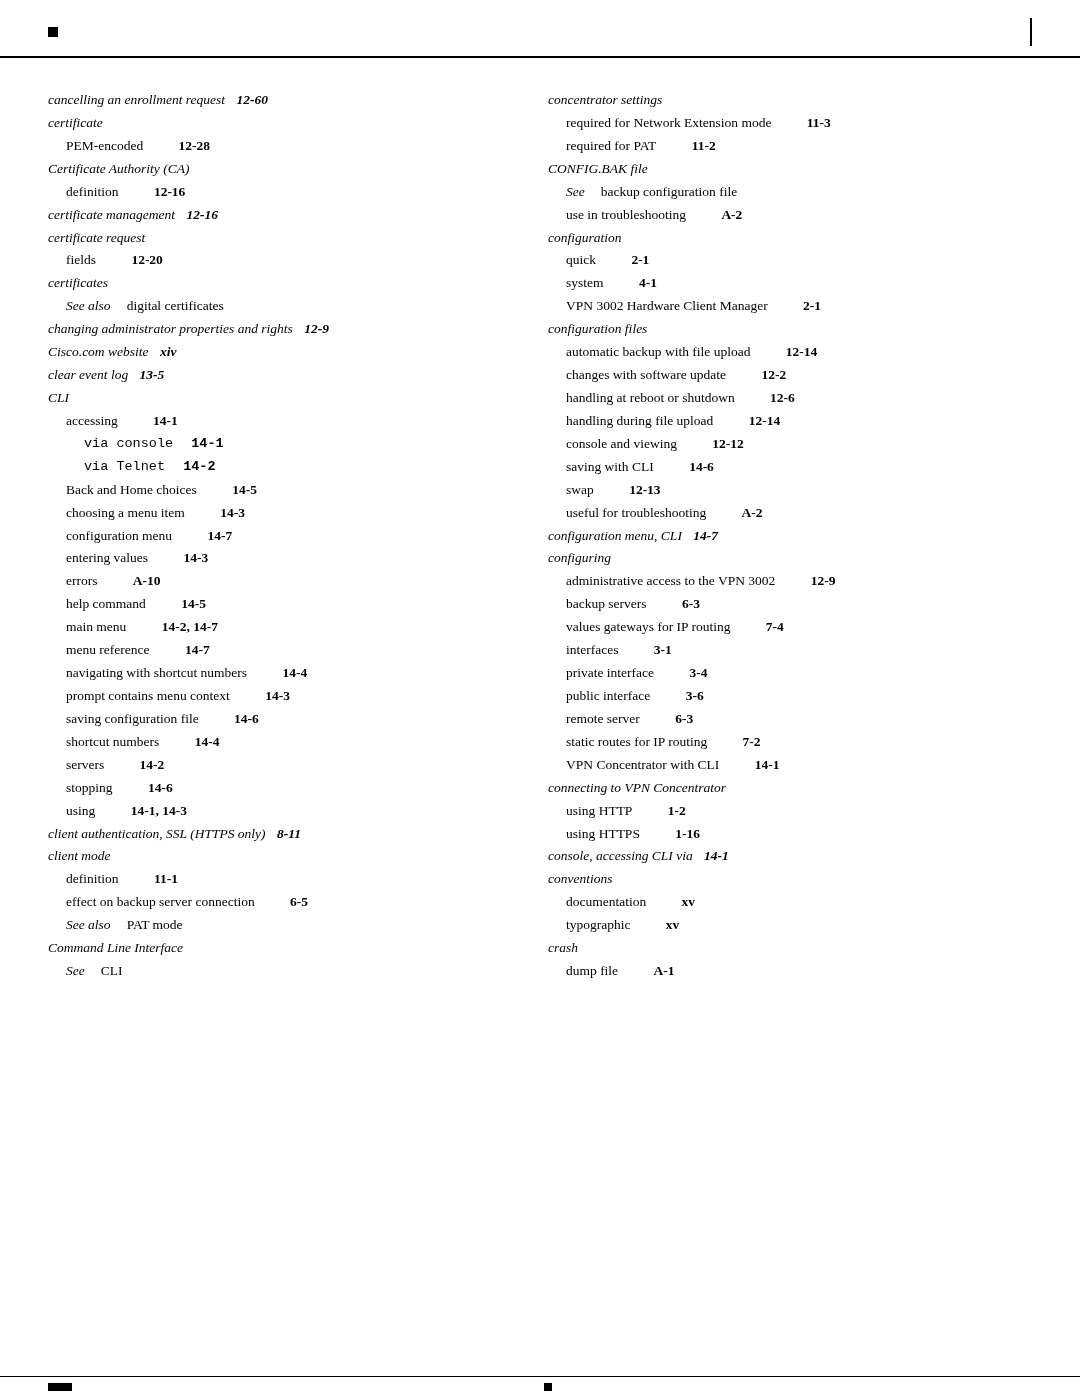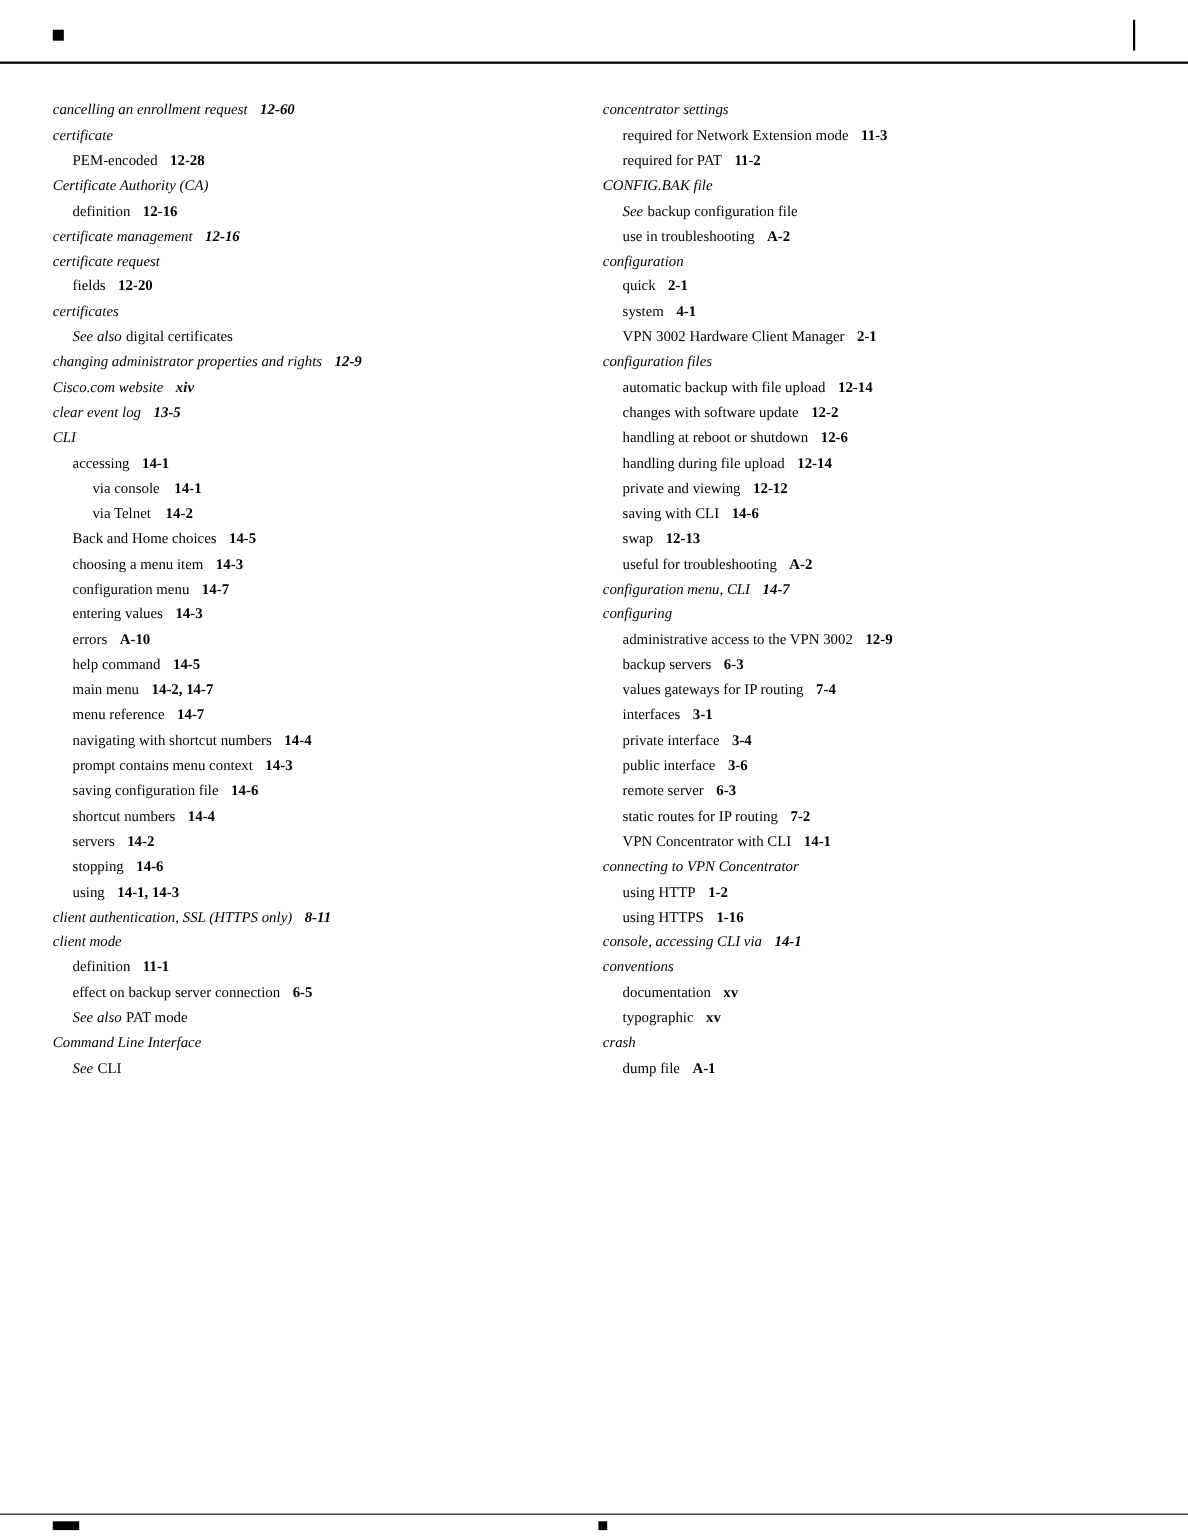--- a/index.html
+++ b/index.html
@@ -87,39 +87,40 @@
 
     .entry-main .page-ref {
       font-weight: bold;
       font-size: 13.5px;
     }
 
     .sub-entry {
       padding-left: 18px;
       display: flex;
       align-items: baseline;
-      gap: 4px;
+      gap: 16px;
       line-height: 1.55;
     }
 
     .sub-entry .label {
       font-size: 13.5px;
     }
 
     .sub-entry .page-ref {
       font-weight: bold;
       font-size: 13.5px;
     }
 
     .sub-sub-entry {
       padding-left: 36px;
       display: flex;
       align-items: center;
       gap: 5px;
       line-height: 1.55;
+      font-family: Liberation Mono, monospace;
     }
 
     .sub-sub-entry .label {
       font-size: 13.5px;
     }
 
     .sub-sub-entry .page-ref {
       font-weight: bold;
       font-size: 13.5px;
     }
@@ -280,21 +281,21 @@
         <div class="entry sub-entry"><span class="label">quick</span>&nbsp;<span class="page-ref">2-1</span></div>
         <div class="entry sub-entry"><span class="label">system</span>&nbsp;<span class="page-ref">4-1</span></div>
         <div class="entry sub-entry"><span class="label">VPN 3002 Hardware Client Manager</span>&nbsp;<span class="page-ref">2-1</span></div>
         <div class="entry entry-main">
           <span class="label">configuration files</span>
         </div>
         <div class="entry sub-entry"><span class="label">automatic backup with file upload</span>&nbsp;<span class="page-ref">12-14</span></div>
         <div class="entry sub-entry"><span class="label">changes with software update</span>&nbsp;<span class="page-ref">12-2</span></div>
         <div class="entry sub-entry"><span class="label">handling at reboot or shutdown</span>&nbsp;<span class="page-ref">12-6</span></div>
         <div class="entry sub-entry"><span class="label">handling during file upload</span>&nbsp;<span class="page-ref">12-14</span></div>
-        <div class="entry sub-entry"><span class="label">private and viewing</span>&nbsp;<span class="page-ref">12-12</span></div>
+        <div class="entry sub-entry"><span class="label">console and viewing</span>&nbsp;<span class="page-ref">12-12</span></div>
         <div class="entry sub-entry"><span class="label">saving with CLI</span>&nbsp;<span class="page-ref">14-6</span></div>
         <div class="entry sub-entry"><span class="label">swap</span>&nbsp;<span class="page-ref">12-13</span></div>
         <div class="entry sub-entry"><span class="label">useful for troubleshooting</span>&nbsp;<span class="page-ref">A-2</span></div>
         <div class="entry entry-main"><span class="label">configuration menu, CLI</span>&nbsp;<span class="page-ref">14-7</span></div>
         <div class="entry entry-main">
           <span class="label">configuring</span>
         </div>
         <div class="entry sub-entry"><span class="label">administrative access to the VPN 3002</span>&nbsp;<span class="page-ref">12-9</span></div>
         <div class="entry sub-entry"><span class="label">backup servers</span>&nbsp;<span class="page-ref">6-3</span></div>
         <div class="entry sub-entry"><span class="label">values gateways for IP routing</span>&nbsp;<span class="page-ref">7-4</span></div>

